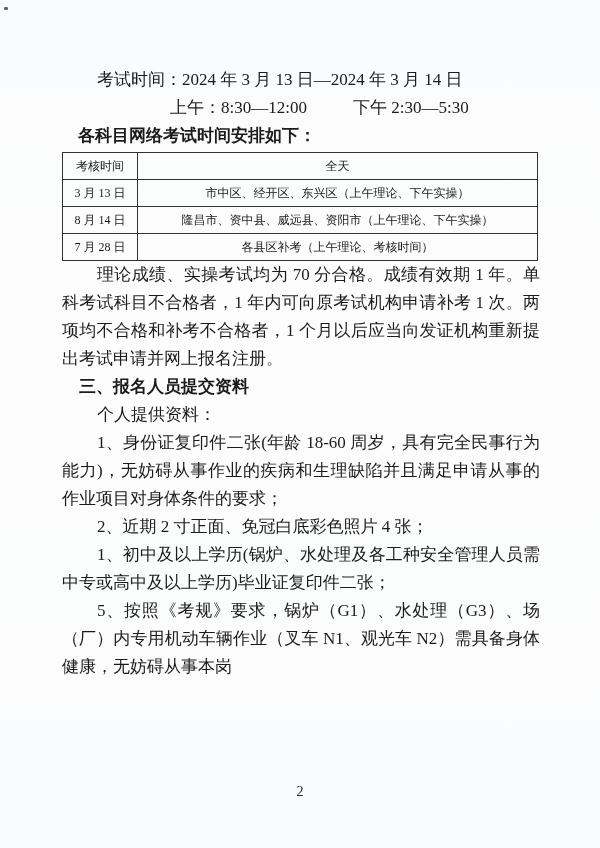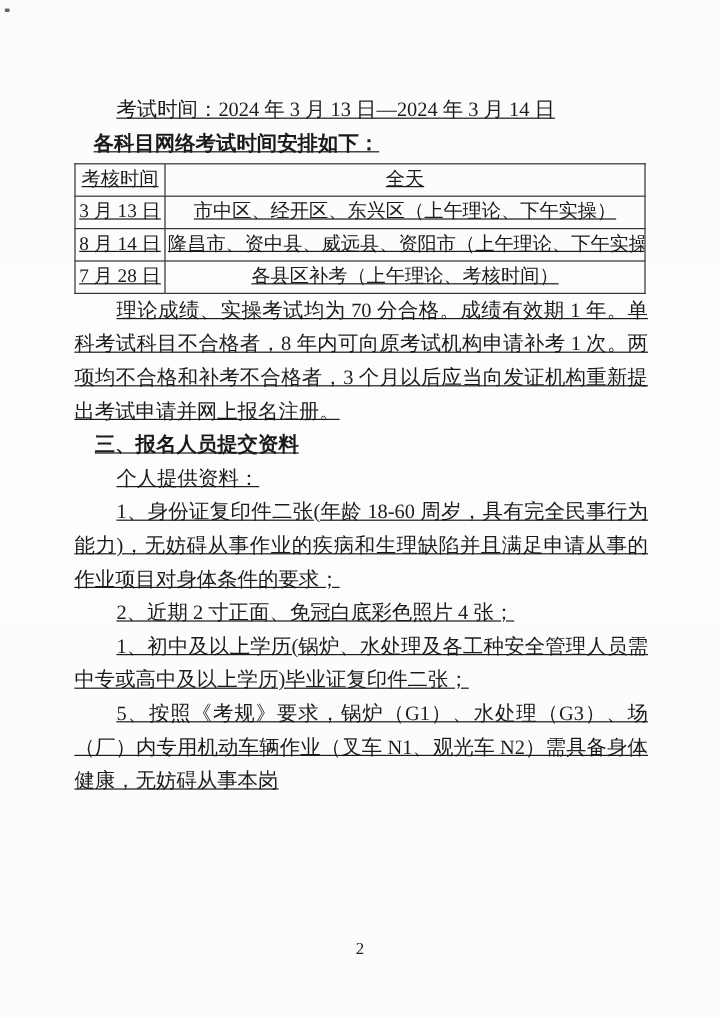--- a/index.html
+++ b/index.html
@@ -22,41 +22,40 @@
     top: 7px;
     width: 4px;
     height: 3px;
     background: #4a4a4a;
     border-radius: 1px;
     opacity: 0.85;
   }
   .content {
     position: absolute;
     left: 62px;
-    top: 78px;
+    top: 66px;
     width: 478px;
     font-size: 17px;
     line-height: 28px;
     text-align: justify;
-    text-decoration: underline;
   }
   .line-exam-time { padding-left: 35px; white-space: nowrap; }
   .line-session { padding-left: 108px; white-space: nowrap; }
   .session-gap { display: inline-block; width: 46px; }
   .line-schedule-intro {
     padding-left: 16px;
     font-weight: bold;
     white-space: nowrap;
   }
   table.schedule {
     border-collapse: collapse;
     margin-top: 2px;
     width: 476px;
     table-layout: fixed;
-    font-size: 16px;
+    font-size: 12px;
     line-height: 1;
   }
   table.schedule td, table.schedule th {
     border: 1px solid #333336;
     height: 26px;
     padding: 0 2px;
     text-align: center;
     vertical-align: middle;
     font-weight: normal;
     overflow: hidden;
@@ -91,20 +90,21 @@
 </head>
 <body>
 
 <div class="page">
   <div class="ink-speck"></div>
 
   <div class="content">
 
     <div class="line-exam-time">考试时间：2024 年 3 月 13 日—2024 年 3 月 14 日</div>
 
+    <div class="line-session"><span>上午：8:30—12:00</span><span class="session-gap"></span><span>下午 2:30—5:30</span></div>
 
     <div class="line-schedule-intro">各科目网络考试时间安排如下：</div>
 
     <table class="schedule">
       <tbody>
         <tr>
           <th class="col-time">考核时间</th>
           <th>全天</th>
         </tr>
         <tr>
@@ -116,21 +116,21 @@
           <td>隆昌市、资中县、威远县、资阳市（上午理论、下午实操）</td>
         </tr>
         <tr>
           <td class="col-time">7 月 28 日</td>
           <td>各县区补考（上午理论、考核时间）</td>
         </tr>
       </tbody>
     </table>
 
 
-    <p class="para">理论成绩、实操考试均为 70 分合格。成绩有效期 1 年。单科考试科目不合格者，8 年内可向原考试机构申请补考 1 次。两项均不合格和补考不合格者，3 个月以后应当向发证机构重新提出考试申请并网上报名注册。</p>
+    <p class="para">理论成绩、实操考试均为 70 分合格。成绩有效期 1 年。单科考试科目不合格者，1 年内可向原考试机构申请补考 1 次。两项均不合格和补考不合格者，1 个月以后应当向发证机构重新提出考试申请并网上报名注册。</p>
 
     <p class="section-heading">三、报名人员提交资料</p>
 
     <p class="para">个人提供资料：</p>
 
     <p class="para">1、身份证复印件二张(年龄 18-60 周岁，具有完全民事行为能力)，无妨碍从事作业的疾病和生理缺陷并且满足申请从事的作业项目对身体条件的要求；</p>
 
     <p class="para">2、近期 2 寸正面、免冠白底彩色照片 4 张；</p>
 
 

